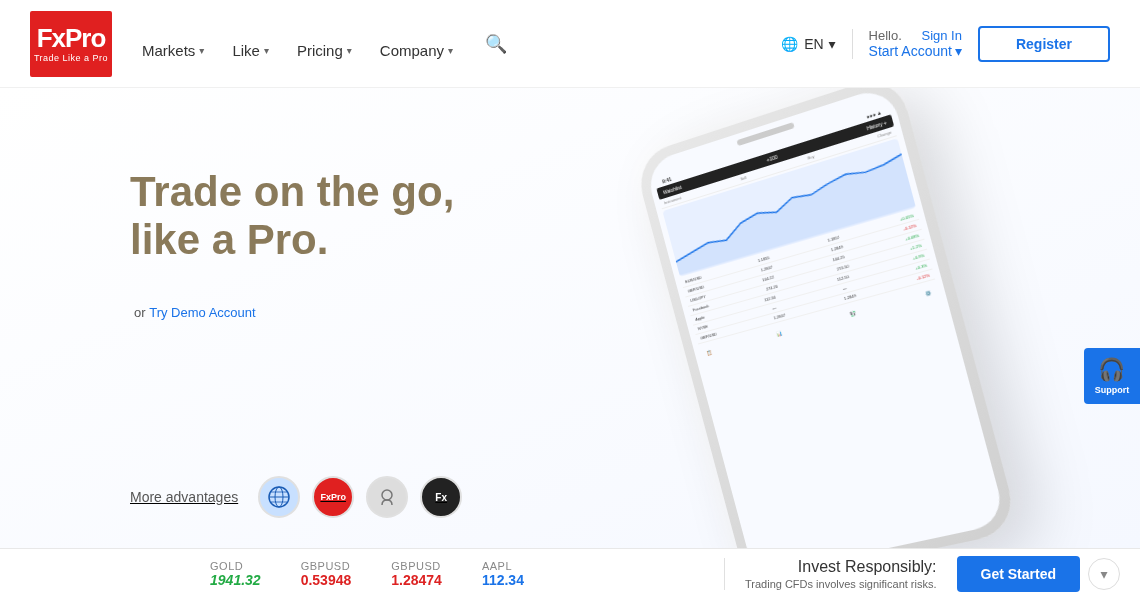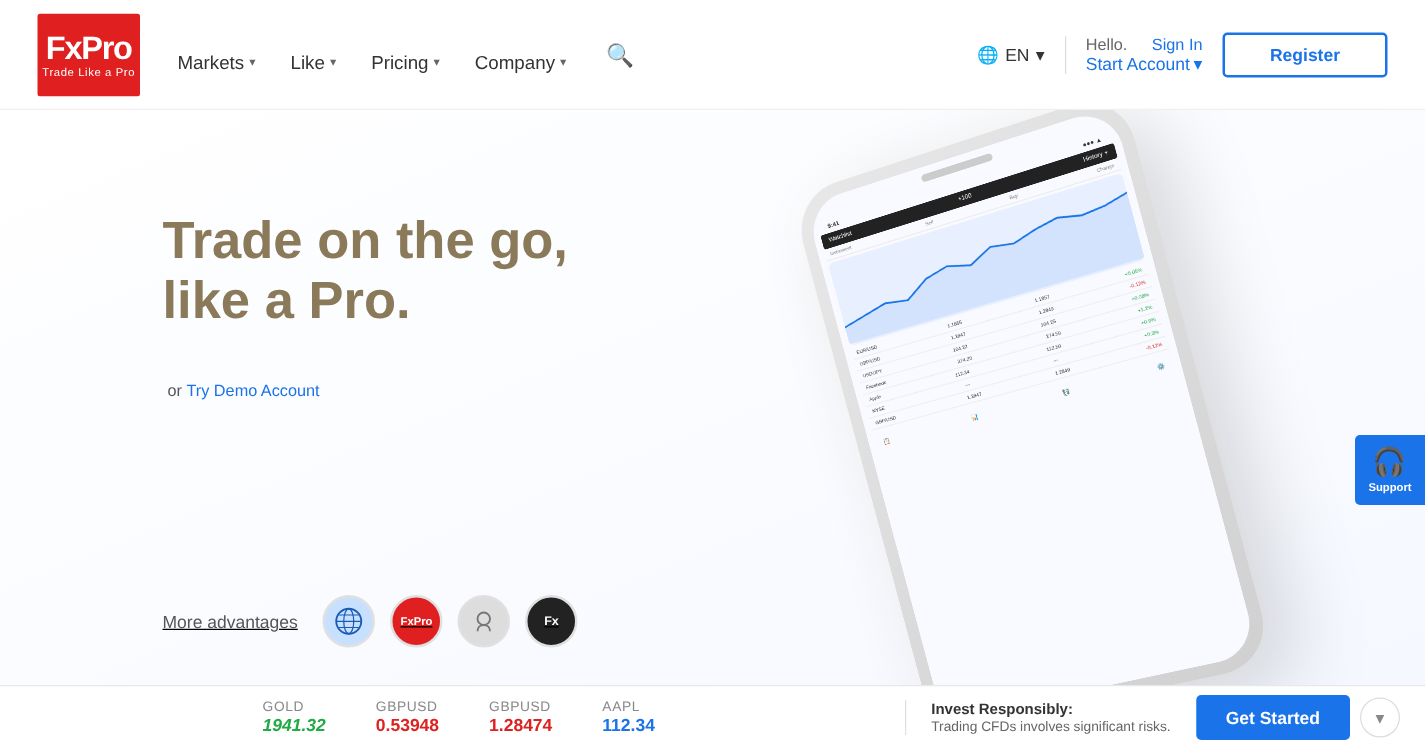--- a/index.html
+++ b/index.html
@@ -290,21 +290,21 @@
     .ticker-value.red { color: #dd2222; }
     .ticker-value.blue { color: #1a73e8; }
     .invest-text {
       font-size: 11px;
       color: #666;
       max-width: 240px;
       border-left: 1px solid #e0e0e0;
       padding-left: 20px;
       margin-left: 10px;
     }
-    .invest-title { font-weight: 700; color: #333; font-size: 12px; margin-bottom: 2px; }
+    .invest-title { font-weight: 400; color: #333; font-size: 16px; margin-bottom: 2px; text-align: right; }
     .get-started-btn {
       background: #1a73e8;
       color: #fff;
       border: none;
       padding: 10px 24px;
       font-size: 14px;
       font-weight: 600;
       border-radius: 4px;
       cursor: pointer;
       margin-left: 20px;

